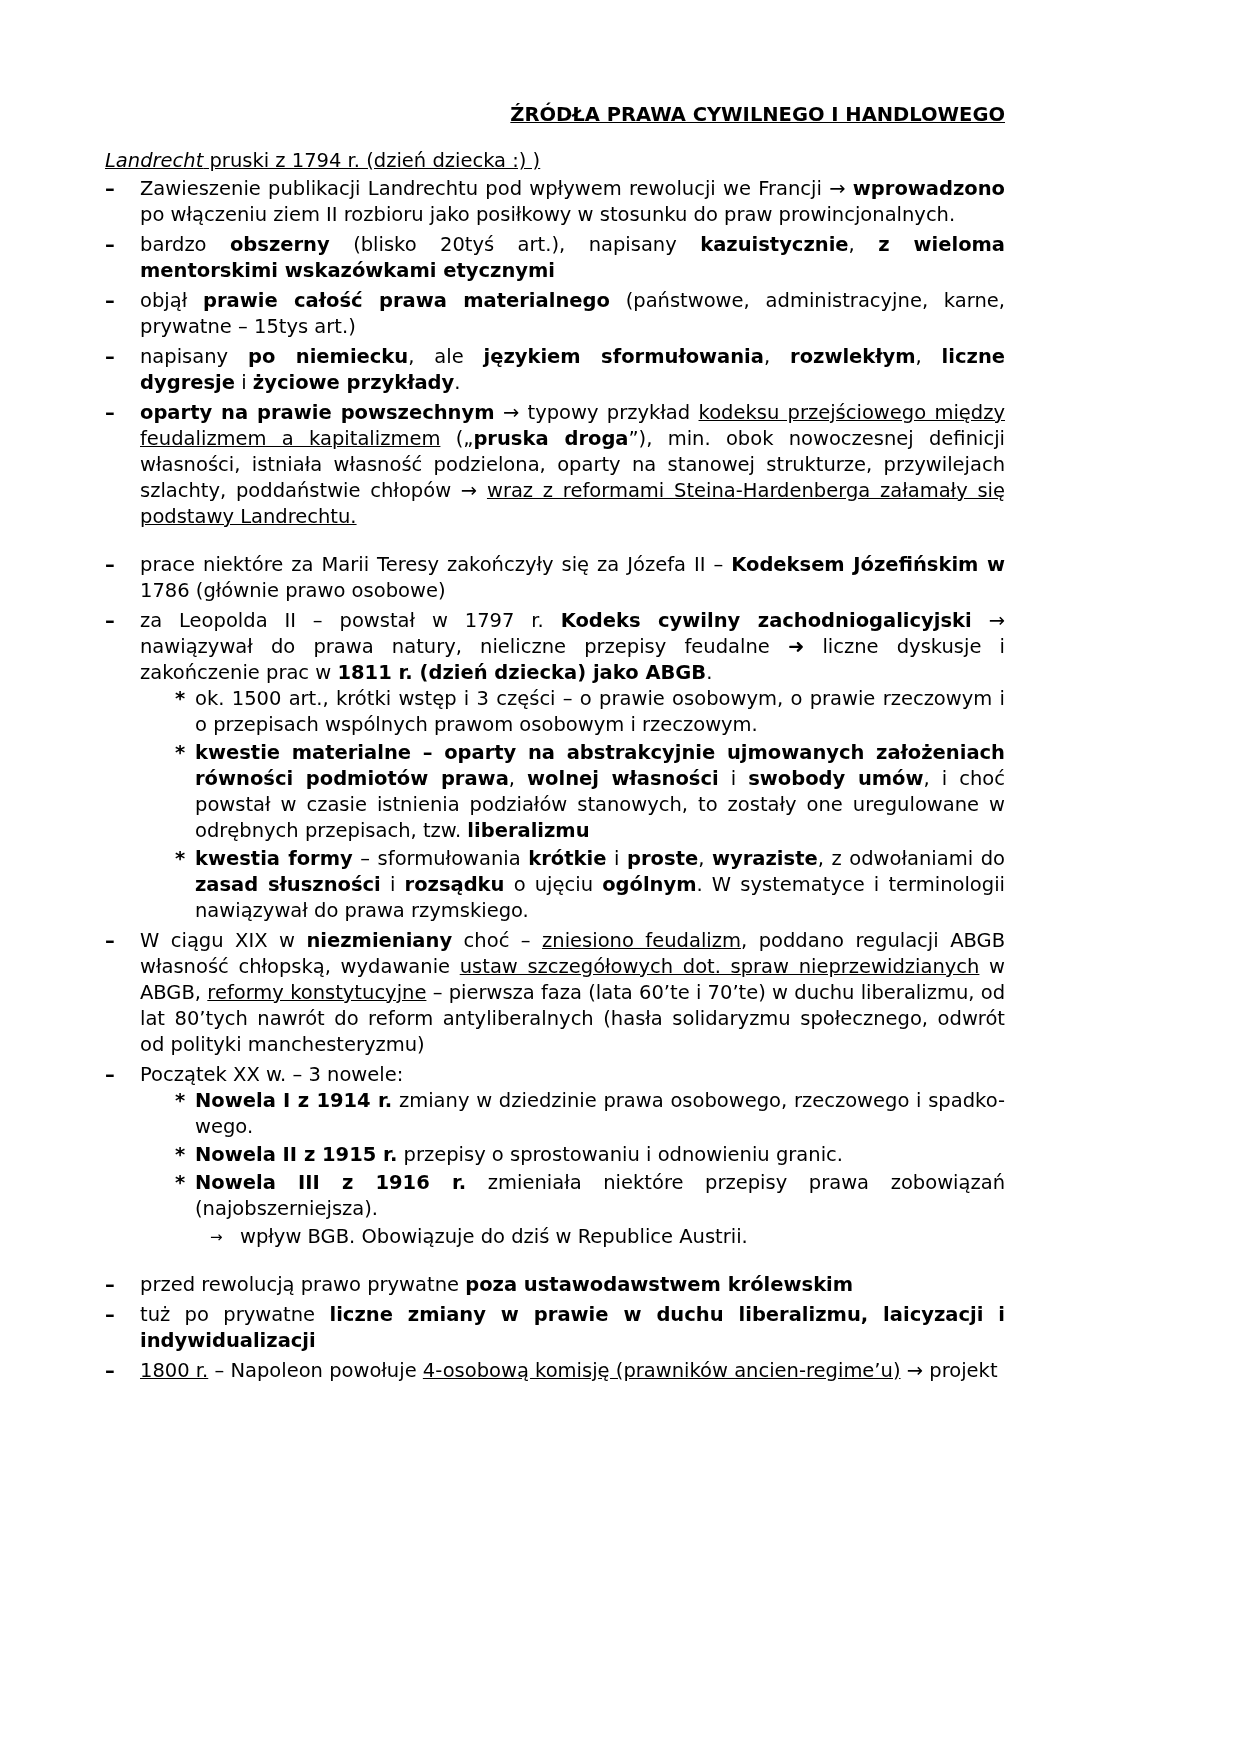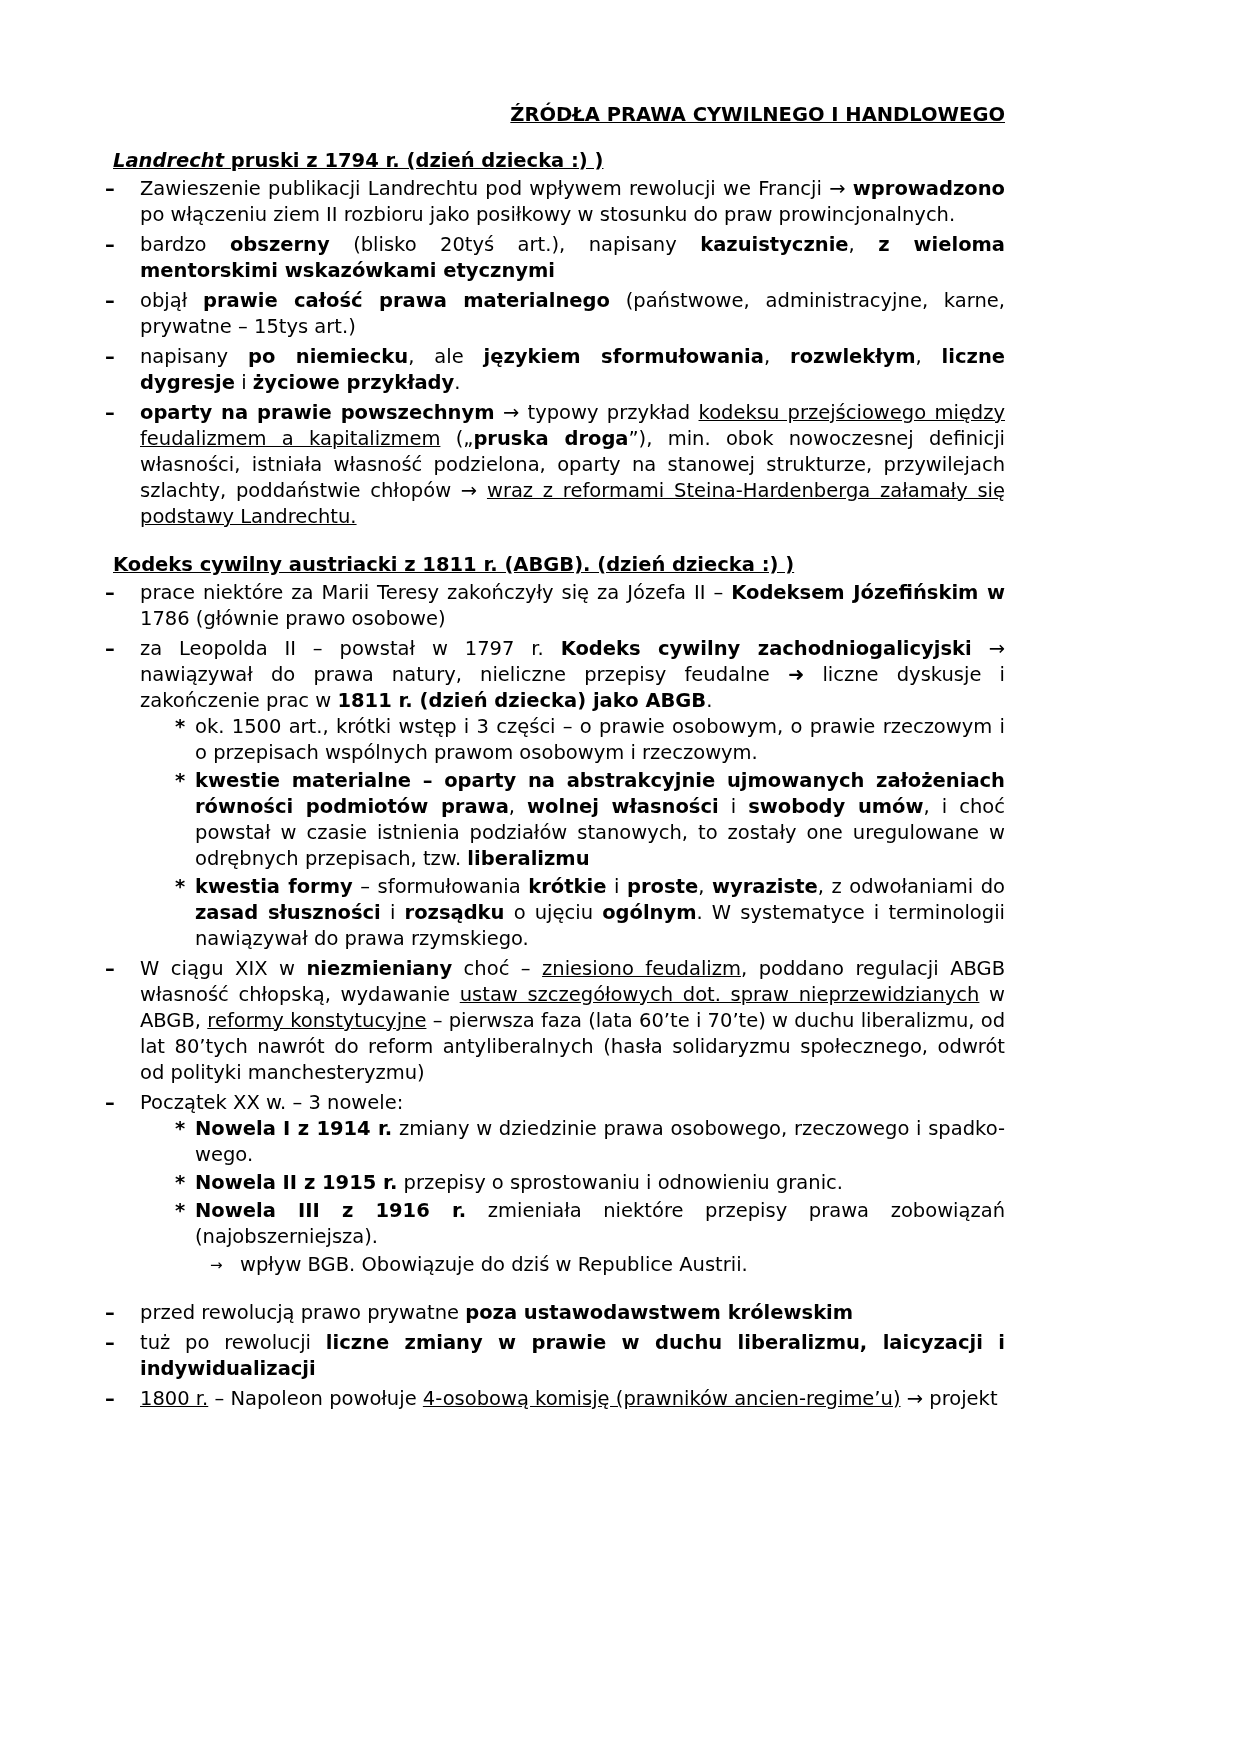--- a/index.html
+++ b/index.html
@@ -1,20 +1,20 @@
 <!DOCTYPE html>
 <html><head>
 <meta charset="utf-8">
 <style>
   html, body { margin: 0; padding: 0; background: #ffffff; }
   body { width: 1240px; height: 1754px; position: relative; overflow: hidden;
          font-family: "DejaVu Sans", sans-serif; color: #000; }
   .page { position: absolute; left: 105px; top: 102px; width: 900px; font-size: 19.5px; line-height: 26px; }
   .title { text-align: right; font-weight: bold; text-decoration: underline; font-size: 19.5px; margin: 0 0 20px 0; padding-left: 0; }
-  .section-heading { font-weight: bold; text-decoration: underline; font-size: 19.5px; margin: 0 0 2px 8px; }
+  .section-heading { font-weight: normal; text-decoration: underline; font-size: 19.5px; margin: 0 0 2px 0; }
   .section-heading em { font-style: italic; }
   .section { margin-bottom: 22px; }
   ul.dash { list-style: none; margin: 0; padding: 0; }
   ul.dash > li { position: relative; padding-left: 35px; margin-bottom: 4px; text-align: justify; }
   ul.dash > li > .marker { position: absolute; left: 0; top: 0; font-weight: bold; }
   ul.star { list-style: none; margin: 0; padding: 0; }
   ul.star > li { position: relative; padding-left: 55px; margin-bottom: 2px; text-align: justify; }
   ul.star > li > .marker { position: absolute; left: 35px; top: 0; font-weight: bold; }
   ul.arrow { list-style: none; margin: 0; padding: 0; }
   ul.arrow > li { position: relative; padding-left: 100px; }
@@ -47,21 +47,20 @@
             <span class="marker">–</span>
             <div><span>napisany </span><b>po niemiecku</b><span>, ale </span><b>językiem sformułowania</b><span>, </span><b>rozwlekłym</b><span>, </span><b>liczne dygresje</b><span> i </span><b>życiowe przykłady</b><span>.</span></div>
           </li>
           <li>
             <span class="marker">–</span>
             <div><b>oparty na prawie powszechnym</b><span> → typowy przykład </span><u>kodeksu przejściowego między feudalizmem a kapitalizmem</u><span> („</span><b>pruska droga</b><span>”), min. obok nowoczesnej definicji własności, istniała własność podzielona, oparty na stanowej strukturze, przywilejach szlachty, poddaństwie chłopów → </span><u>wraz z reformami Steina-Hardenberga załamały się podstawy Landrechtu.</u></div>
           </li>
         </ul>
       </div>
       <div class="section">
-        <div class="section-heading"><span>Kodeks cywilny austriacki z 1811 r. (ABGB). (dzień dziecka :) )</span></div>
         <ul class="dash">
           <li>
             <span class="marker">–</span>
             <div><span>prace niektóre za Marii Teresy zakończyły się za Józefa II – </span><b>Kodeksem Józefińskim w</b><span> 1786 (głównie prawo osobowe)</span></div>
           </li>
           <li>
             <span class="marker">–</span>
             <div><span>za Leopolda II – powstał w 1797 r. </span><b>Kodeks cywilny zachodniogalicyjski</b><span> → nawiązywał do prawa natury, nieliczne przepisy feudalne ➜ liczne dyskusje i zakończenie prac w </span><b>1811 r. (dzień dziecka) jako ABGB</b><span>.</span></div>
             <ul class="star">
               <li>
@@ -109,21 +108,21 @@
         </ul>
       </div>
       <div class="section">
         <ul class="dash">
           <li>
             <span class="marker">–</span>
             <div><span>przed rewolucją prawo prywatne </span><b>poza ustawodawstwem królewskim</b></div>
           </li>
           <li>
             <span class="marker">–</span>
-            <div><span>tuż po rewolucji </span><b>liczne zmiany w prawie w duchu liberalizmu, laicyzacji i indywidualizacji</b></div>
+            <div><span>tuż po prywatne </span><b>liczne zmiany w prawie w duchu liberalizmu, laicyzacji i indywidualizacji</b></div>
           </li>
           <li>
             <span class="marker">–</span>
             <div><u>1800 r.</u><span> – Napoleon powołuje </span><u>4-osobową komisję (prawników ancien-regime’u)</u><span> → projekt</span></div>
           </li>
         </ul>
       </div>
     </div>
 </div>
 

